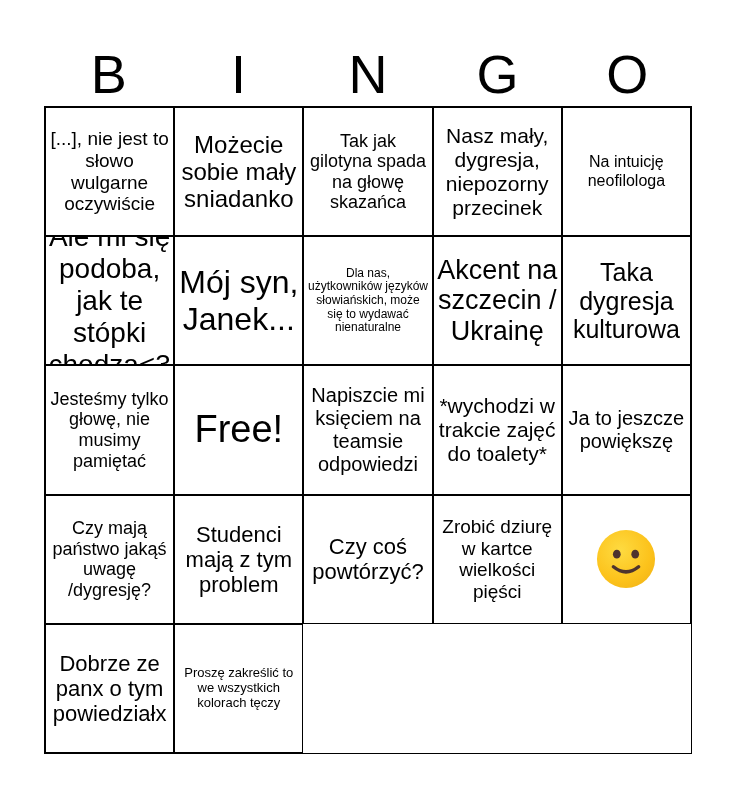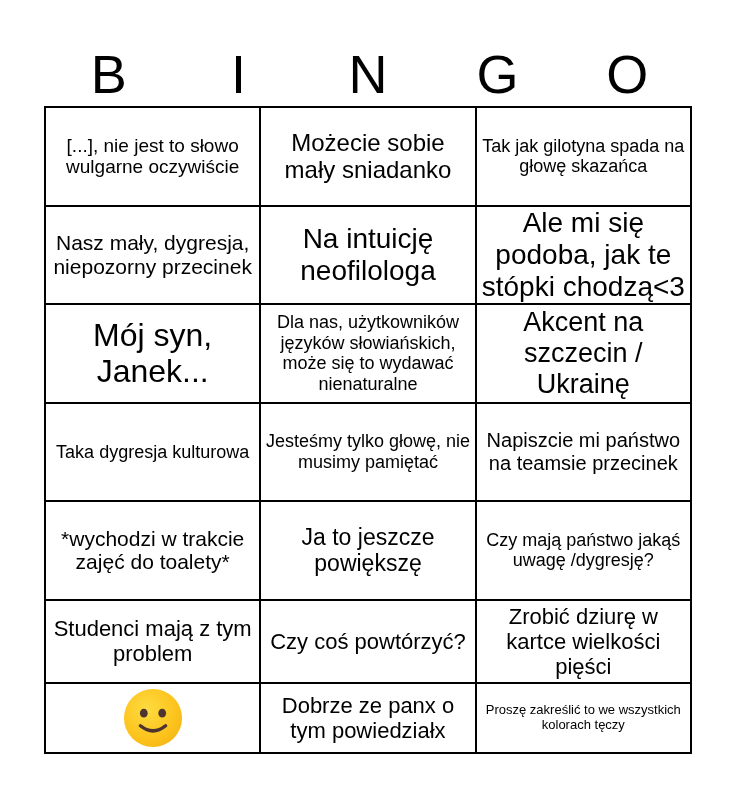--- a/index.html
+++ b/index.html
@@ -35,21 +35,21 @@
   }
   .bingo-grid {
     position: absolute;
     left: 44px;
     top: 106px;
     width: 648px;
     height: 648px;
     box-sizing: border-box;
     border: 1px solid #000;
     display: grid;
-    grid-template-columns: repeat(3, 1fr);
+    grid-template-columns: repeat(5, 1fr);
     grid-template-rows: repeat(5, 1fr);
     background: #fff;
   }
   .cell {
     box-sizing: border-box;
     border: 1px solid #000;
     display: flex;
     align-items: center;
     justify-content: center;
     text-align: center;
@@ -83,64 +83,67 @@
     </div>
   <div class="cell" style="font-size:24px">
       <span>Możecie sobie mały sniadanko</span>
     </div>
   <div class="cell" style="font-size:18px">
       <span>Tak jak gilotyna spada na głowę skazańca</span>
     </div>
   <div class="cell" style="font-size:21px">
       <span>Nasz mały, dygresja, niepozorny przecinek</span>
     </div>
-  <div class="cell" style="font-size:28px">
+  <div class="cell" style="font-size:16px">
       <span>Na intuicję neofilologa</span>
     </div>
 
   <div class="cell" style="font-size:28px">
       <span>Ale mi się podoba, jak te stópki chodzą&lt;3</span>
     </div>
   <div class="cell" style="font-size:32px">
       <span>Mój syn, Janek...</span>
     </div>
-  <div class="cell" style="font-size:18px">
+  <div class="cell" style="font-size:12px">
       <span>Dla nas, użytkowników języków słowiańskich, może się to wydawać nienaturalne</span>
     </div>
   <div class="cell" style="font-size:27px">
       <span>Akcent na szczecin / Ukrainę</span>
     </div>
 
-  <div class="cell" style="font-size:18px">
+  <div class="cell" style="font-size:25px">
       <span>Taka dygresja kulturowa</span>
     </div>
   <div class="cell" style="font-size:18px">
       <span>Jesteśmy tylko głowę, nie musimy pamiętać</span>
     </div>
+  <div class="cell" style="font-size:38px">
+      <span>Free!</span>
+    </div>
   <div class="cell" style="font-size:20px">
-      <span>Napiszcie mi państwo na teamsie przecinek</span>
+      <span>Napiszcie mi księciem na teamsie odpowiedzi</span>
     </div>
   <div class="cell" style="font-size:21px">
       <span>*wychodzi w trakcie zajęć do toalety*</span>
     </div>
 
-  <div class="cell" style="font-size:23px">
+  <div class="cell" style="font-size:20px">
       <span>Ja to jeszcze powiększę</span>
     </div>
   <div class="cell" style="font-size:18px">
       <span>Czy mają państwo jakąś uwagę /dygresję?</span>
     </div>
   <div class="cell" style="font-size:22px">
       <span>Studenci mają z tym problem</span>
     </div>
   <div class="cell" style="font-size:22px">
       <span>Czy coś powtórzyć?</span>
     </div>
 
-  <div class="cell" style="font-size:22px">
+  <div class="cell" style="font-size:19px">
       <span>Zrobić dziurę w kartce wielkości pięści</span>
     </div>
   <div class="cell">
     <svg class="emoji-face" viewBox="0 0 64 64" xmlns="http://www.w3.org/2000/svg">
       <defs>
         <radialGradient id="faceGrad" cx="40%" cy="35%" r="70%">
           <stop offset="0%" stop-color="#FEDB41"></stop>
           <stop offset="75%" stop-color="#FCC21B"></stop>
           <stop offset="100%" stop-color="#F5B818"></stop>
         </radialGradient>

